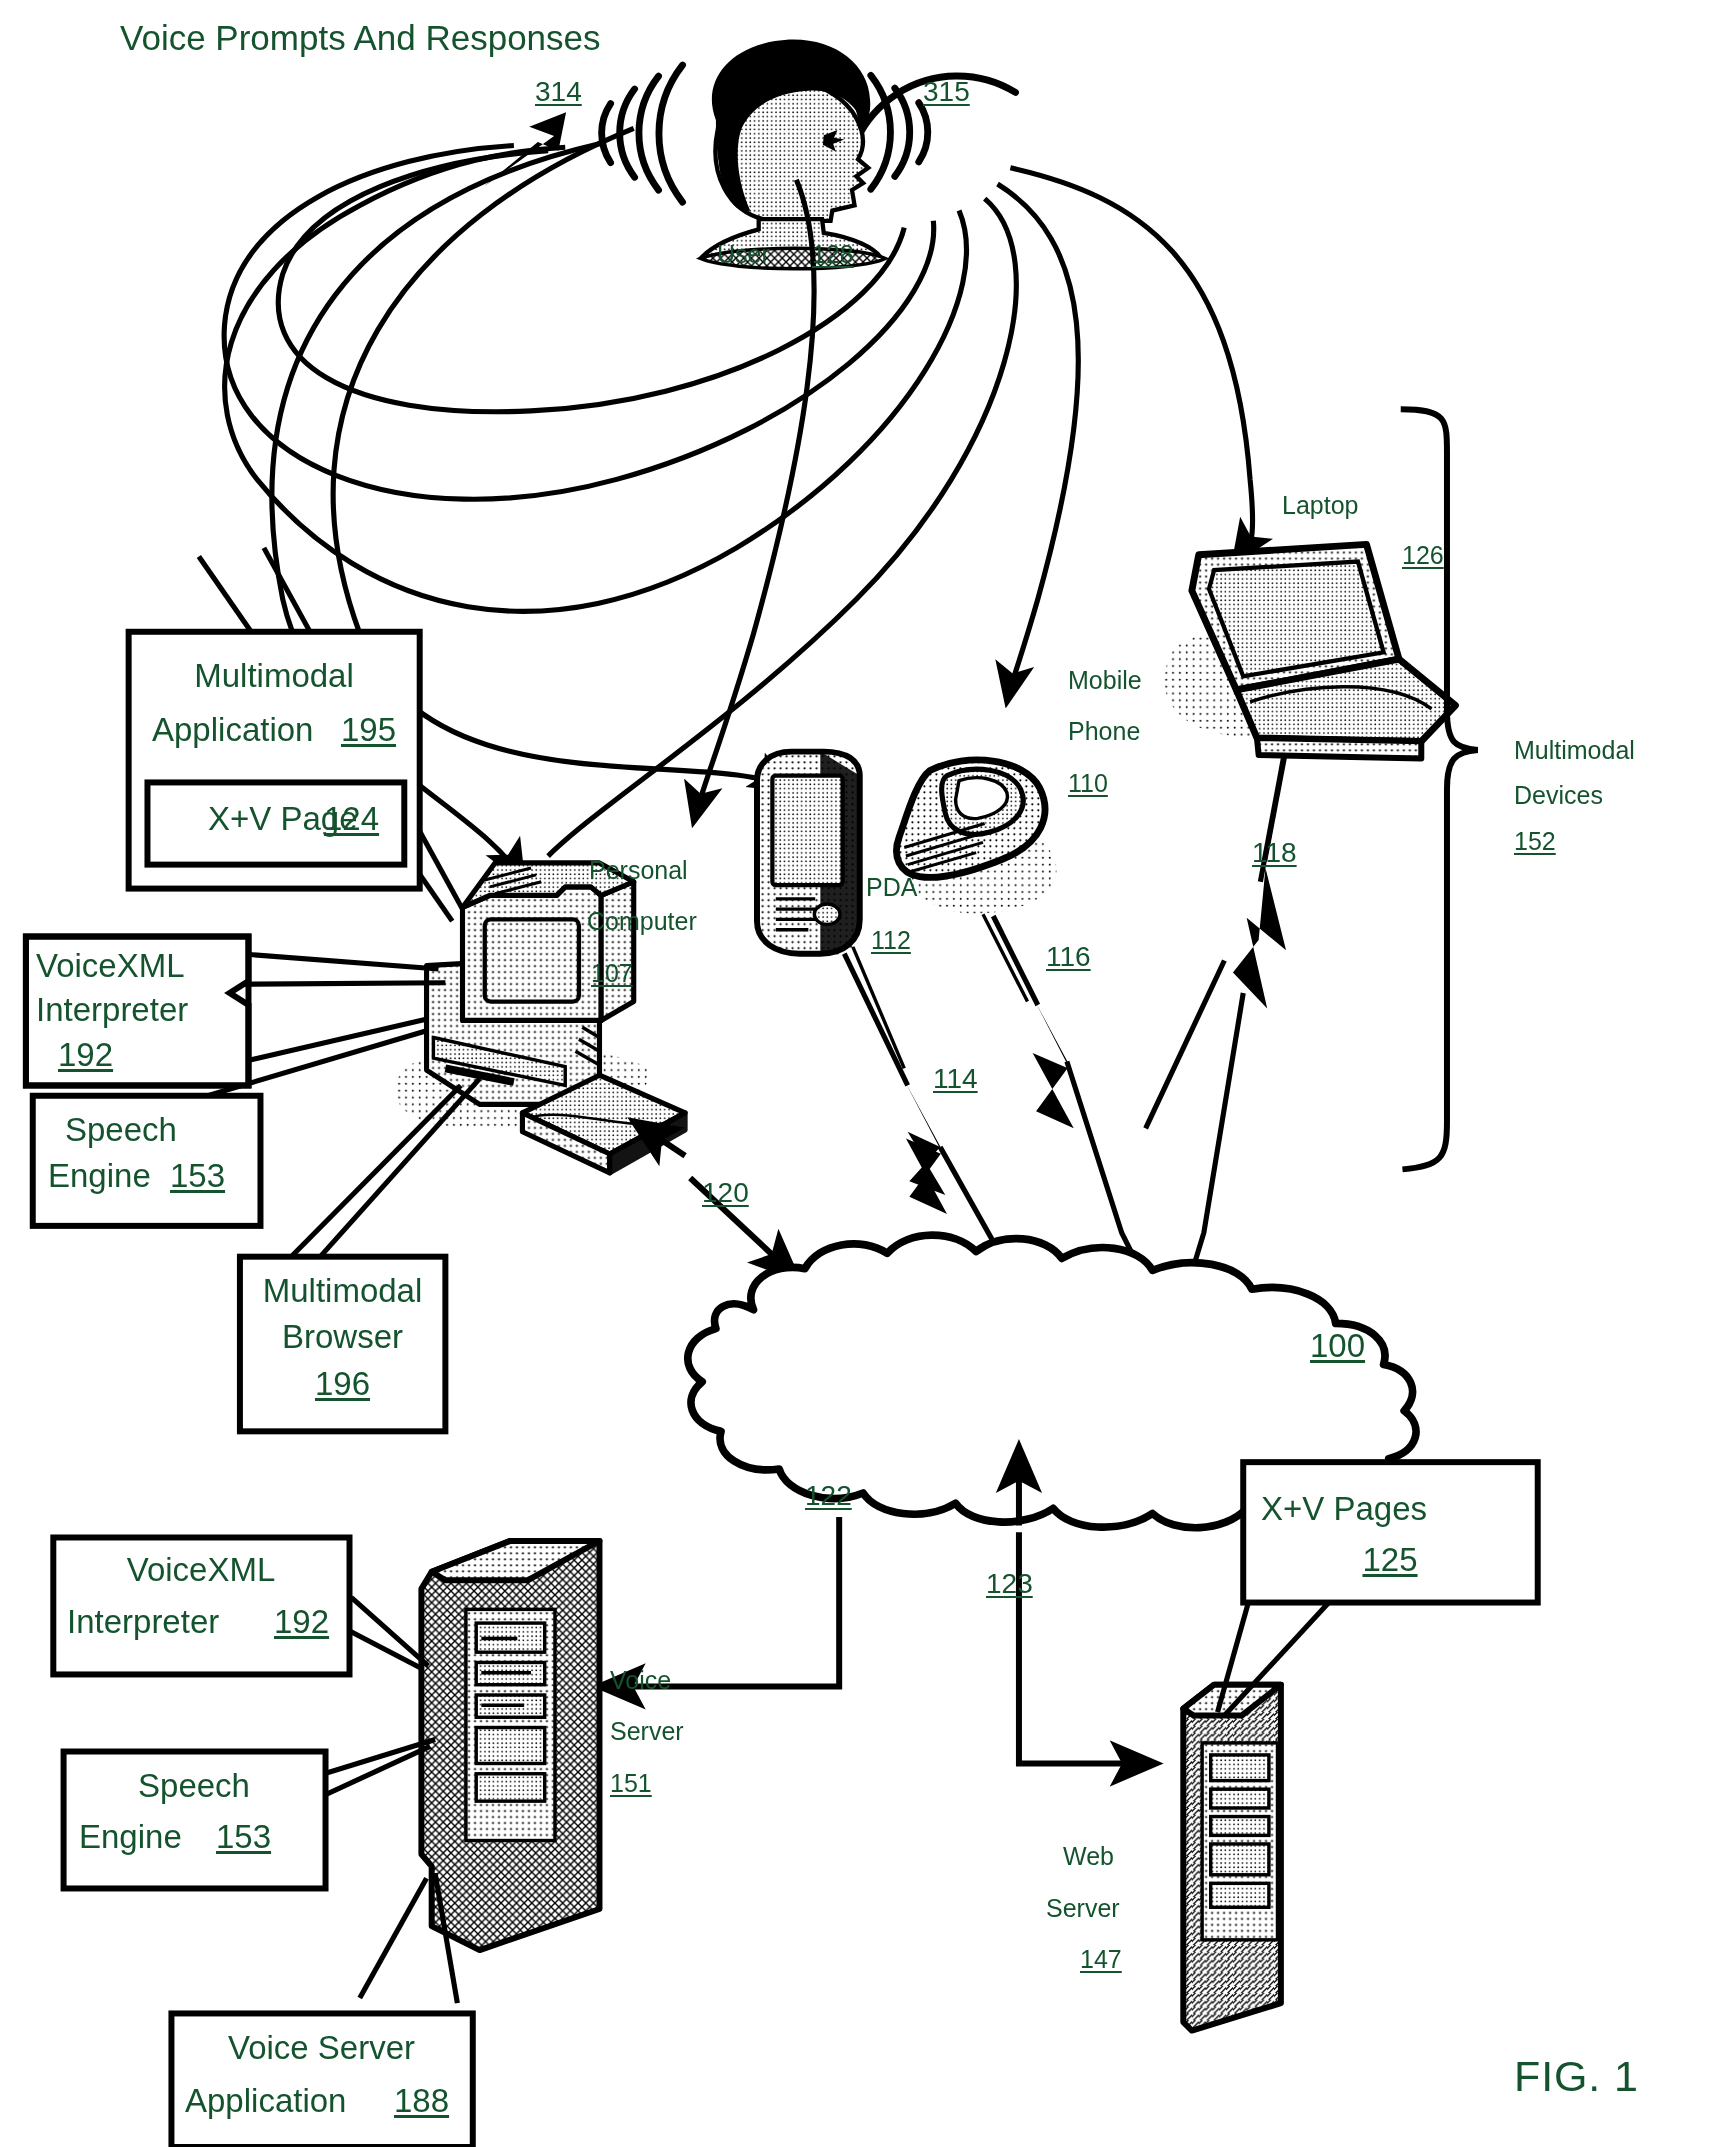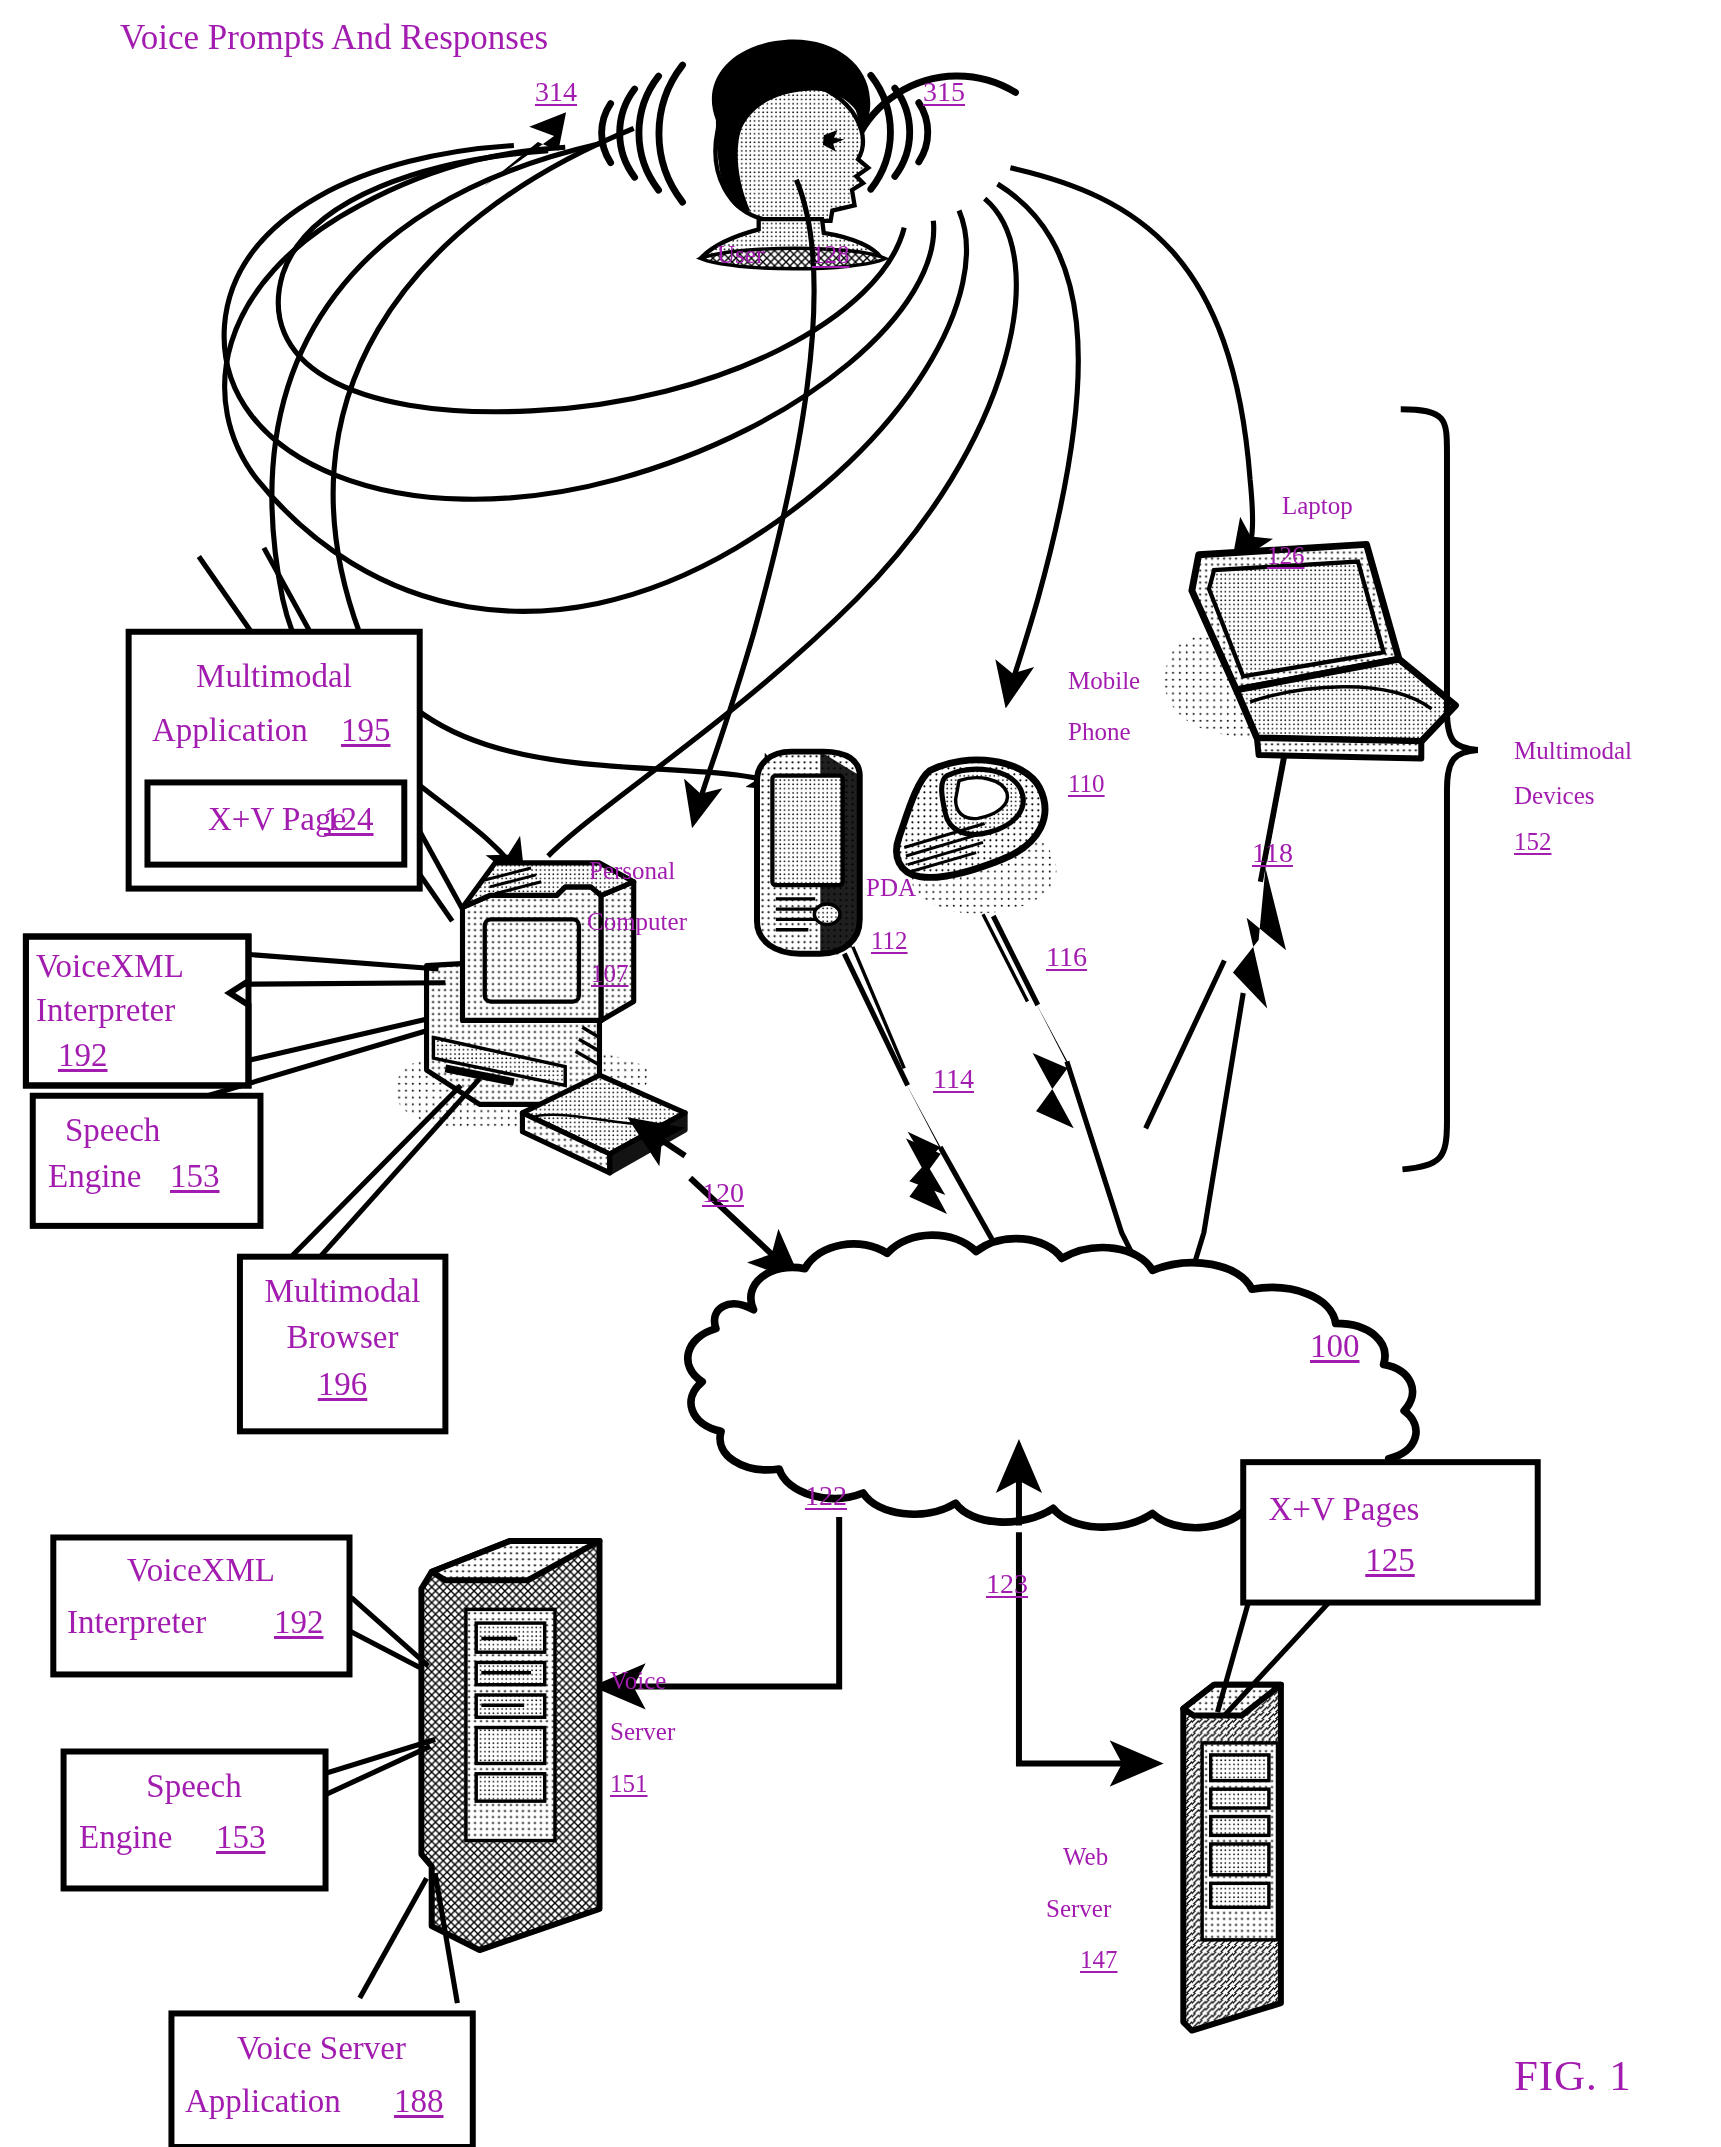--- a/index.html
+++ b/index.html
@@ -16,22 +16,22 @@
   }
   #figure-root { position: absolute; inset: 0; }
   svg.layer {
     position: absolute; top: 0; left: 0;
     width: 1722px; height: 2147px;
     pointer-events: none;
   }
   
   .lbl {
     position: absolute;
-    font-family: Liberation Serif, serif;
-    color: #a21caf;
+    font-family: Liberation Sans, sans-serif;
+    color: #14532d;
     line-height: 1.18;
     white-space: pre;
   }
   .lbl.ctr { text-align: center; }
   .num { text-decoration: underline; text-underline-offset: 3.4px; }
   .t-title { font-size: 35px; }
   .t-big   { font-size: 25px; }
   .t-ref   { font-size: 28px; }
   .t-box   { font-size: 33px; }
   .t-cloud { font-size: 33px; }
@@ -435,21 +435,21 @@
   <div class="lbl t-big num" style="left:591px; top:959px;">107</div>
 
   <div class="lbl t-big" style="left:866px; top:873px;">PDA</div>
   <div class="lbl t-big num" style="left:871px; top:926px;">112</div>
 
   <div class="lbl t-big" style="left:1068px; top:666px;">Mobile</div>
   <div class="lbl t-big" style="left:1068px; top:717px;">Phone</div>
   <div class="lbl t-big num" style="left:1068px; top:769px;">110</div>
 
   <div class="lbl t-big" style="left:1282px; top:491px;">Laptop</div>
-  <div class="lbl t-big num" style="left:1267px; top:541px;">126</div>
+  <div class="lbl t-big num" style="left:1402px; top:541px;">126</div>
 
   <div class="lbl t-big" style="left:1514px; top:736px;">Multimodal</div>
   <div class="lbl t-big" style="left:1514px; top:781px;">Devices</div>
   <div class="lbl t-big num" style="left:1514px; top:827px;">152</div>
 
   <div class="lbl t-ref num" style="left:702px; top:1176px;">120</div>
   <div class="lbl t-ref num" style="left:933px; top:1062px;">114</div>
   <div class="lbl t-ref num" style="left:1046px; top:940px;">116</div>
   <div class="lbl t-ref num" style="left:1252px; top:836px;">118</div>
   <div class="lbl t-ref num" style="left:805px; top:1479px;">122</div>

